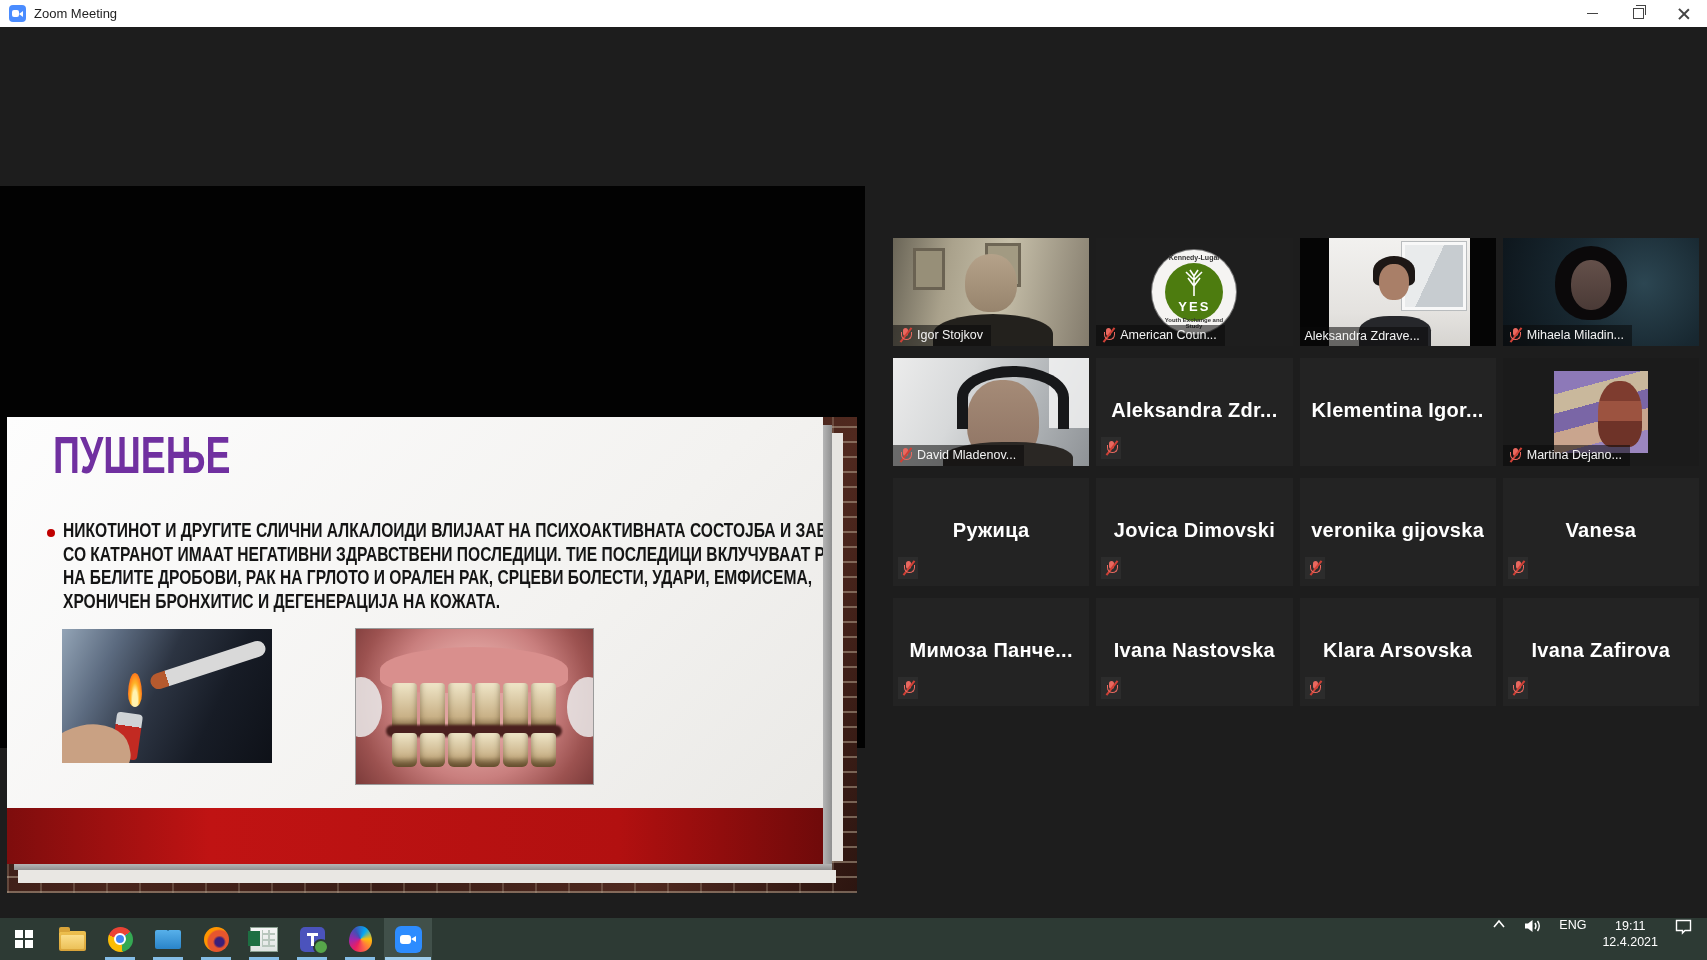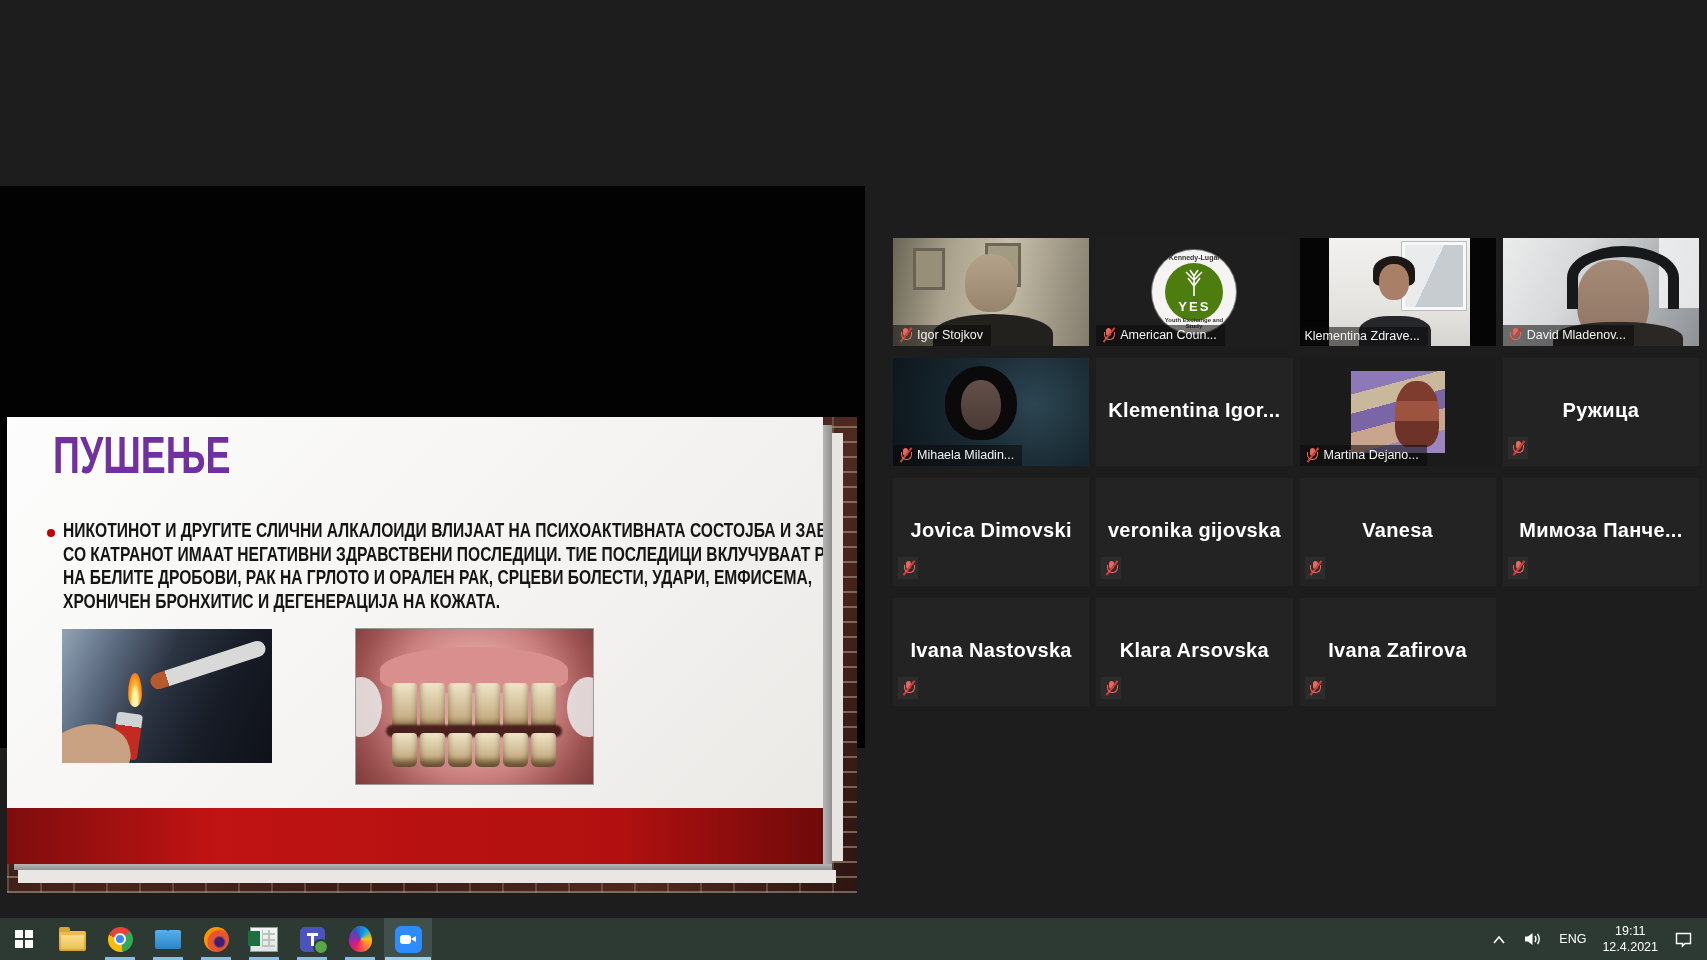--- a/index.html
+++ b/index.html
@@ -127,30 +127,44 @@
     background:repeating-linear-gradient(0deg,#b8c6bd 0 1.5px,transparent 1.5px 6px),repeating-linear-gradient(90deg,#b8c6bd 0 1.5px,transparent 1.5px 6.5px);}
   .ic-teams{width:25px;height:25px;background:#4b53bc;border-radius:5px;position:relative;}
   .ic-teams::before{content:"";position:absolute;left:7px;top:6px;width:11px;height:3px;background:#fff;}
   .ic-teams::after{content:"";position:absolute;left:11px;top:6px;width:3px;height:13px;background:#fff;}
   .teams-badge{position:absolute;right:-4px;bottom:-3px;width:12px;height:12px;border-radius:50%;background:#57a64a;border:2px solid #2d3a34;}
   .ic-paint{width:23px;height:26px;border-radius:50% 50% 50% 50%/58% 58% 42% 42%;background:conic-gradient(from 210deg,#e91e63,#9c27b0,#3f51b5,#03a9f4,#ffc107,#ff7043,#e91e63);}
   .ic-zoomapp{width:27px;height:27px;background:#2d8cff;border-radius:6px;position:relative;}
   .ic-zoomapp::before{content:"";position:absolute;left:5px;top:9px;width:11px;height:9px;border-radius:3px;background:#fff;}
   .ic-zoomapp::after{content:"";position:absolute;left:16.5px;top:10.5px;border-top:3px solid transparent;border-bottom:3px solid transparent;border-right:5px solid #fff;}
 
-  .tray{margin-left:auto;display:flex;align-items:center;gap:16px;padding-right:14px;color:#fff;}
+  .tray{margin-left:auto;display:flex;align-items:flex-start;gap:16px;padding-right:14px;color:#fff;}
   .tray-item{display:flex;align-items:center;justify-content:center;}
   .tray-lang{font-size:12.5px;}
   .clock{text-align:center;font-size:12.5px;line-height:1.3;}
 </style>
 </head>
 <body>
 
 <div class="stage">
 
+  <div class="titlebar">
+    <div class="zoom-badge"></div>
+    <div class="title-text">Zoom Meeting</div>
+    <div class="tb-spacer"></div>
+    <div class="winbtn">
+        <div class="ic-min"></div>
+      </div>
+    <div class="winbtn">
+        <div class="ic-restore"></div>
+      </div>
+    <div class="winbtn">
+        <div class="ic-close"></div>
+      </div>
+  </div>
 
   <div class="share-canvas">
     <div class="brick"></div>
     <div class="page-shadow-r"></div>
       <div class="page-white-r"></div>
     <div class="page-shadow-b"></div>
       <div class="page-white-b"></div>
 
     <div class="slide">
       <div class="slide-title">ПУШЕЊЕ</div>
@@ -234,52 +248,58 @@
     <div class="tile v-aleks active">
       <div class="scene">
         <div class="room">
             <i class="win"></i>
             <i class="hair"></i>
             <i class="head"></i>
             <i class="body"></i>
           </div>
       </div>
       <div class="label">
-        <span>Klementina Zdrave...</span>
+        <span>Aleksandra Zdrave...</span>
+      </div>
+    </div>
+
+    <div class="tile v-mihaela">
+      <div class="scene">
+          <i class="hair"></i>
+          <i class="face"></i>
+        </div>
+      <div class="label">
+        <span class="mic">
+            <b></b>
+          </span>
+        <span>Mihaela Miladin...</span>
       </div>
     </div>
 
     <div class="tile v-david">
       <div class="scene">
           <i class="panel"></i>
           <i class="head"></i>
           <i class="hp"></i>
           <i class="body"></i>
         </div>
       <div class="label">
         <span class="mic">
             <b></b>
           </span>
         <span>David Mladenov...</span>
       </div>
     </div>
 
-    <div class="tile v-mihaela">
-      <div class="scene">
-          <i class="hair"></i>
-          <i class="face"></i>
-        </div>
-      <div class="label">
-        <span class="mic">
-            <b></b>
-          </span>
-        <span>Mihaela Miladin...</span>
-      </div>
-    </div>
-
+    <div class="tile nameonly">
+      <div class="center-name">Aleksandra Zdr...</div>
+      <span class="mic corner">
+          <b></b>
+        </span>
+    </div>
 
     <div class="tile nameonly">
       <div class="center-name">Klementina Igor...</div>
     </div>
 
     <div class="tile v-martina">
       <div class="scene">
           <div class="mart-photo"></div>
         </div>
       <div class="label">

